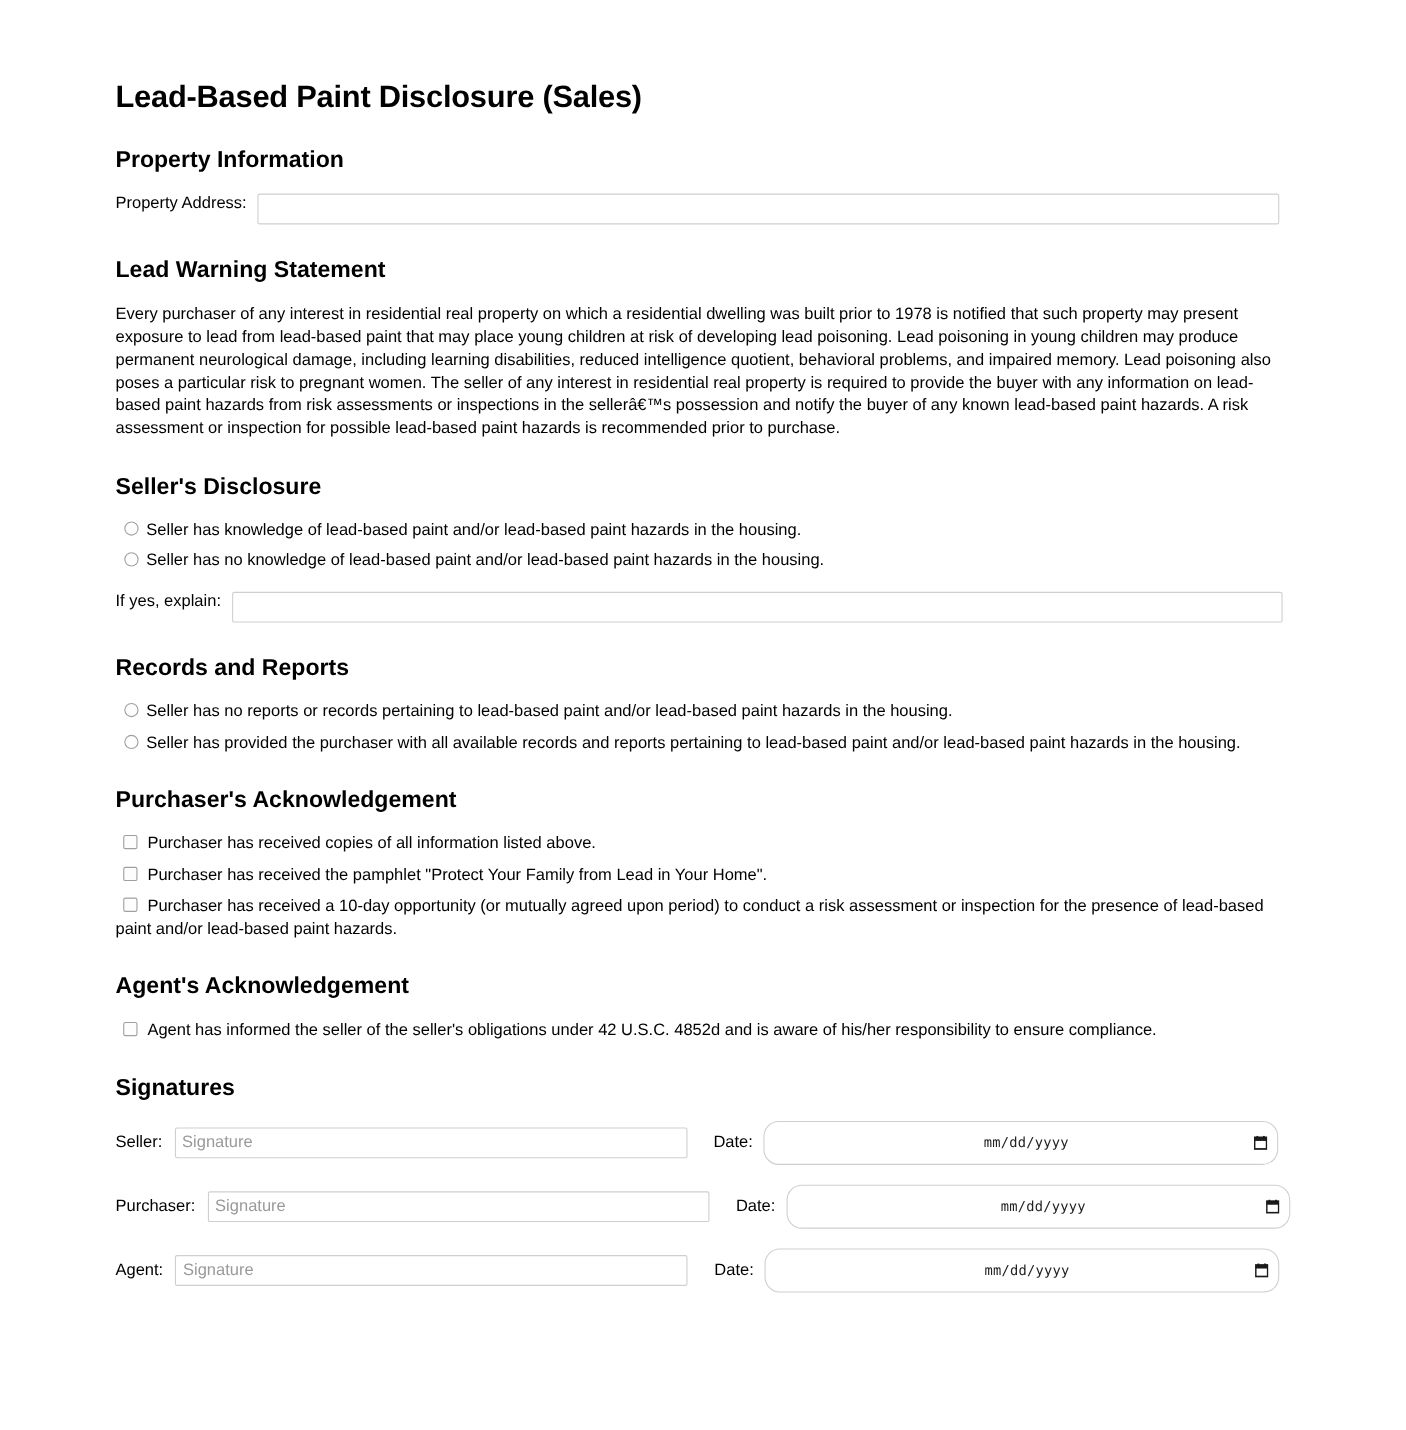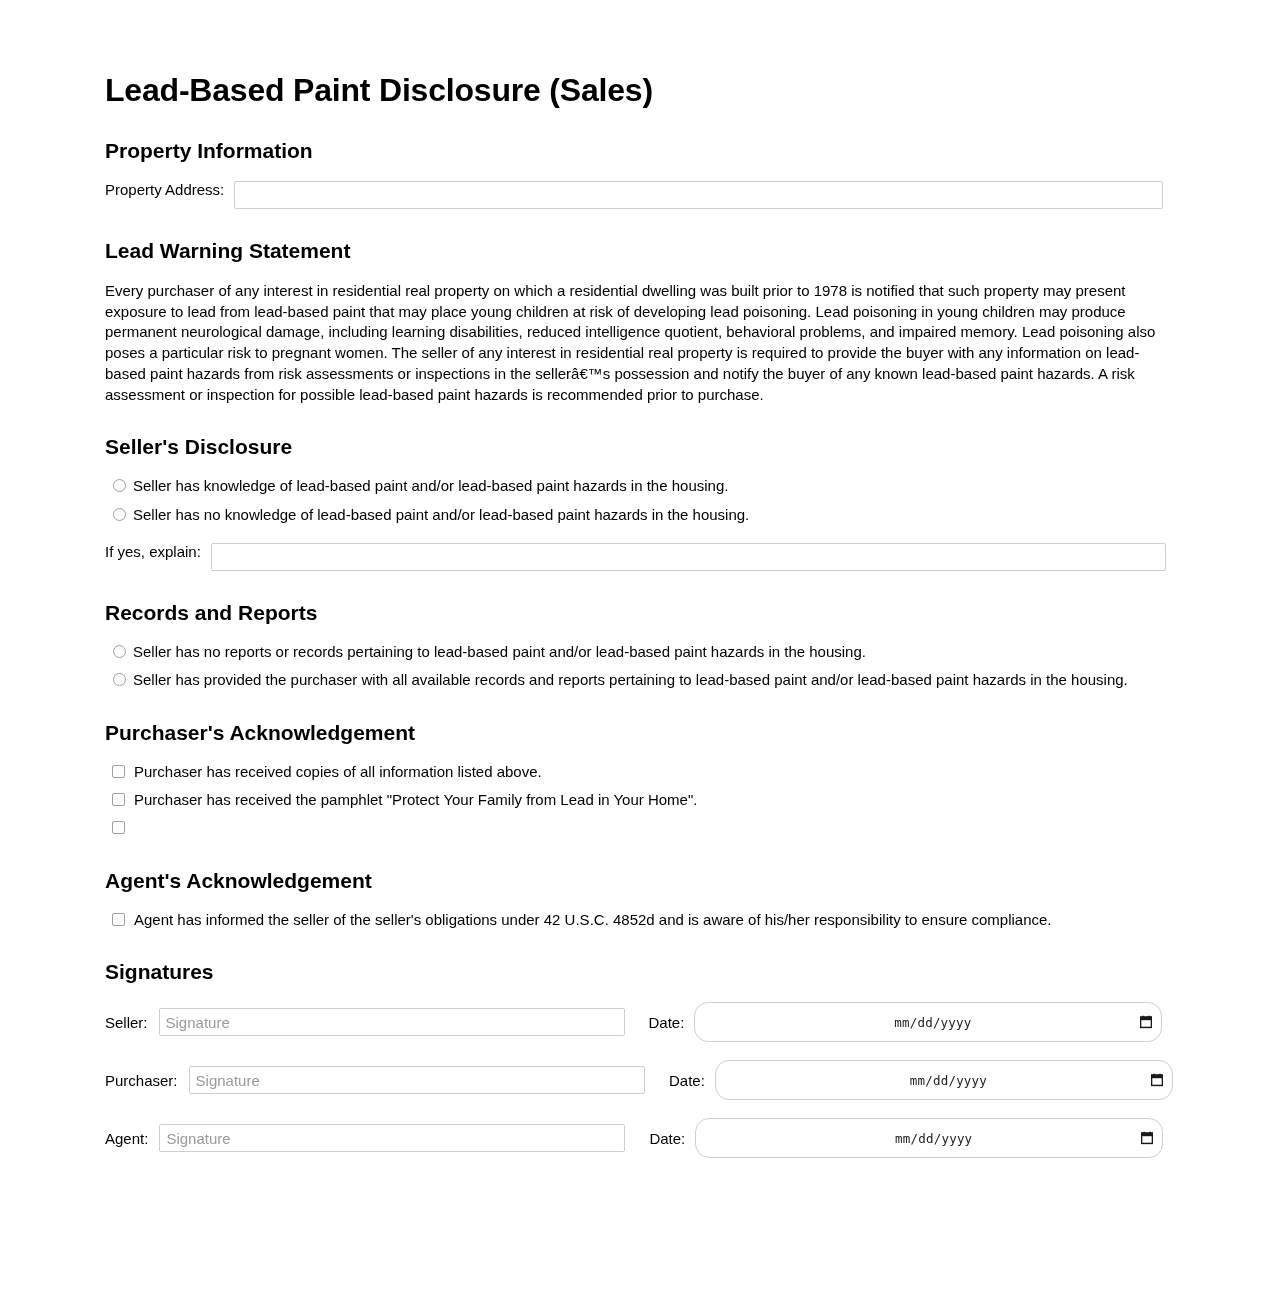--- a/index.html
+++ b/index.html
@@ -13,21 +13,21 @@
     font-family: "Liberation Sans", sans-serif;
     color: #000000;
     -webkit-font-smoothing: antialiased;
   }
   .page {
     padding: 72px 105px 0 105px;
     box-sizing: border-box;
     width: 1278px;
   }
   h1.doc-title {
-    font-size: 32px;
+    font-size: 28px;
     font-weight: bold;
     margin: 0 0 16px 0;
     line-height: 1.15;
     letter-spacing: -0.2px;
   }
   h2.section-title {
     font-size: 21px;
     font-weight: bold;
     margin: 30px 0 0 0;
     line-height: 1.15;
@@ -189,21 +189,21 @@
 
   <h2 class="section-title">Purchaser's Acknowledgement</h2>
   <div class="option-list">
     <div class="option">
       <input class="ctrl checkbox" type="checkbox" style=""><span>Purchaser has received copies of all information listed above.</span>
     </div>
     <div class="option">
       <input class="ctrl checkbox" type="checkbox" style=""><span>Purchaser has received the pamphlet "Protect Your Family from Lead in Your Home".</span>
     </div>
     <div class="option">
-      <input class="ctrl checkbox" type="checkbox" style="">
+      <input class="ctrl checkbox" type="checkbox" style=""><span>Purchaser has received a 10-day opportunity (or mutually agreed upon period) to conduct a risk assessment or inspection for the presence of lead-based paint and/or lead-based paint hazards.</span>
     </div>
   </div>
 
   <h2 class="section-title">Agent's Acknowledgement</h2>
   <div class="option-list">
     <div class="option">
       <input class="ctrl checkbox" type="checkbox" style=""><span>Agent has informed the seller of the seller's obligations under 42 U.S.C. 4852d and is aware of his/her responsibility to ensure compliance.</span>
     </div>
   </div>
 

